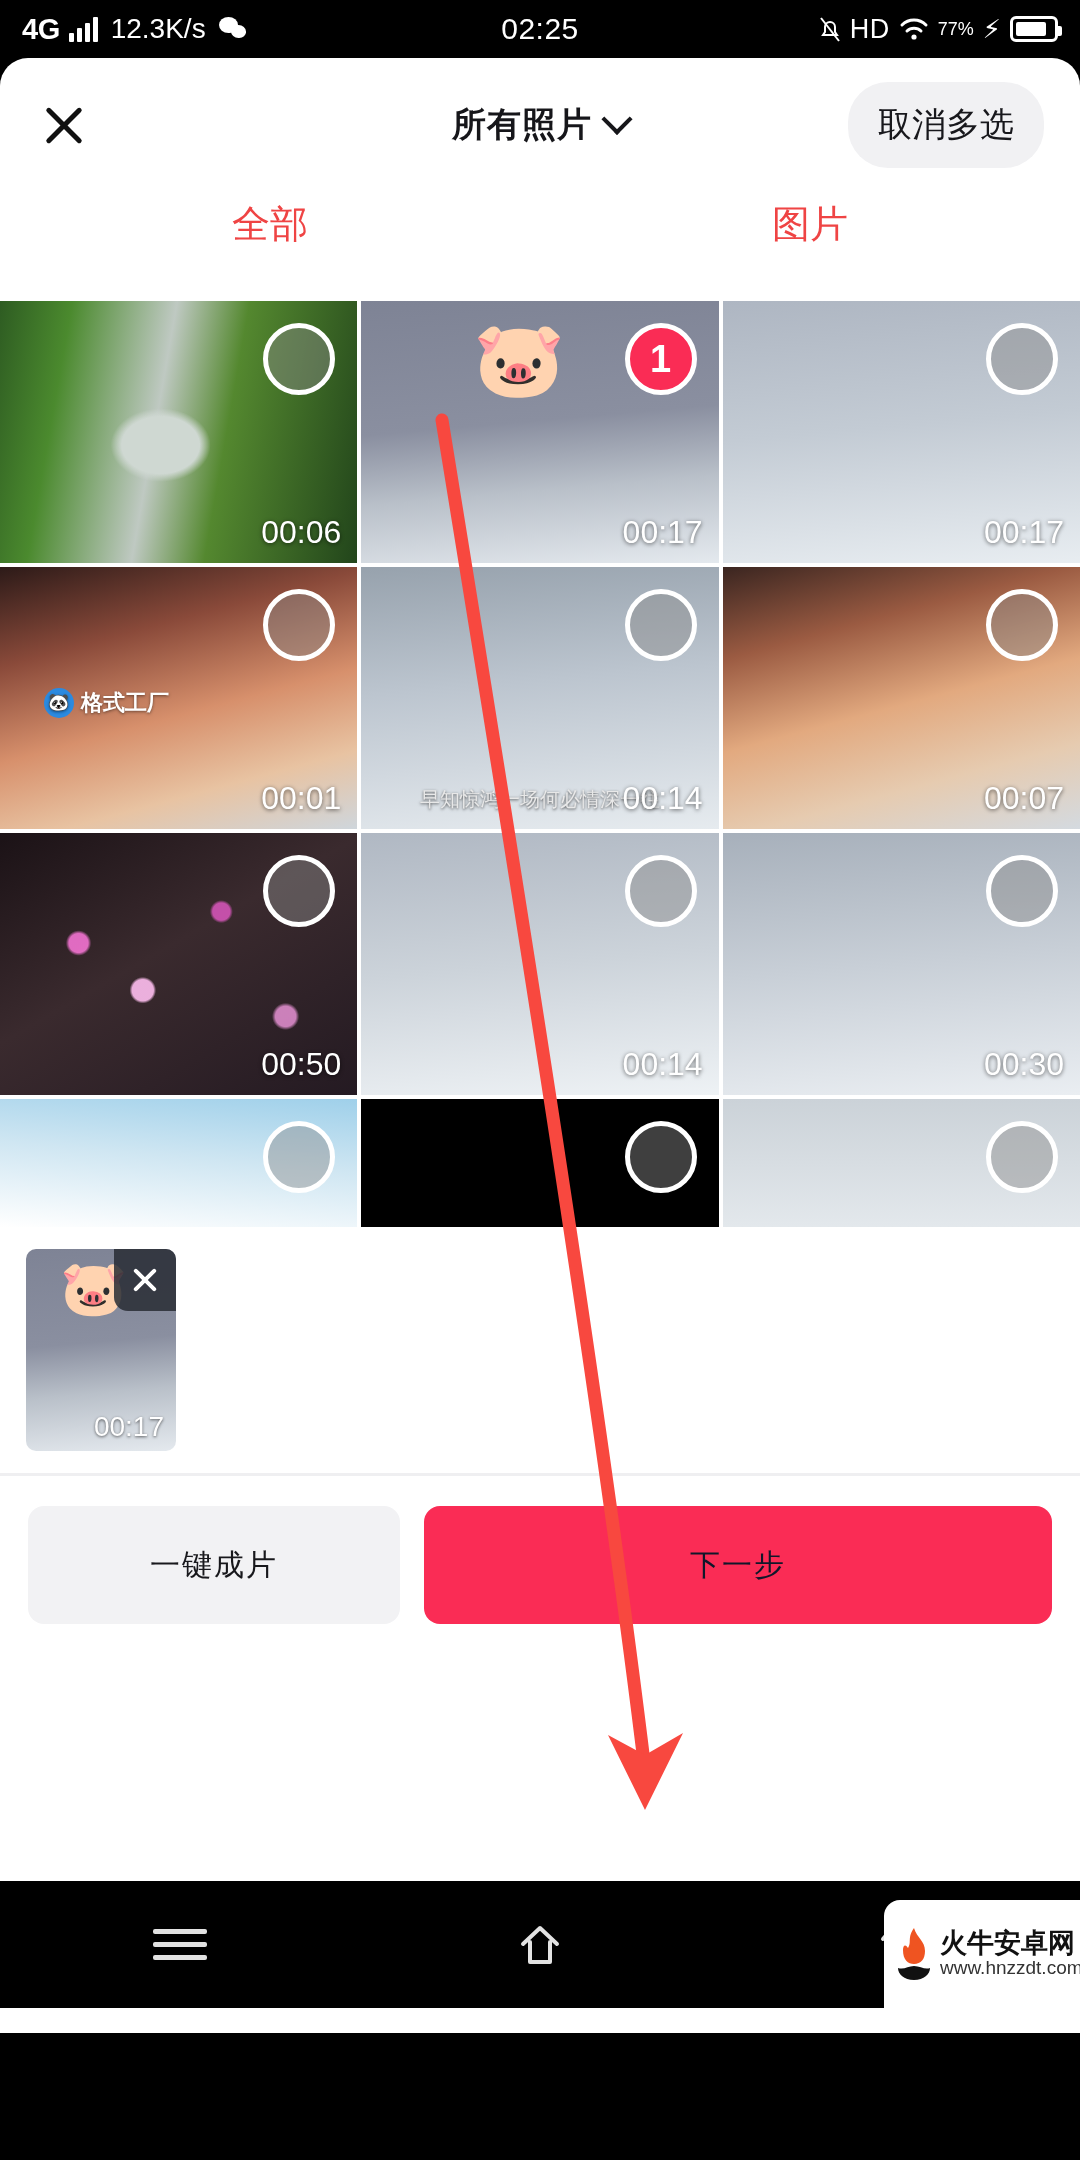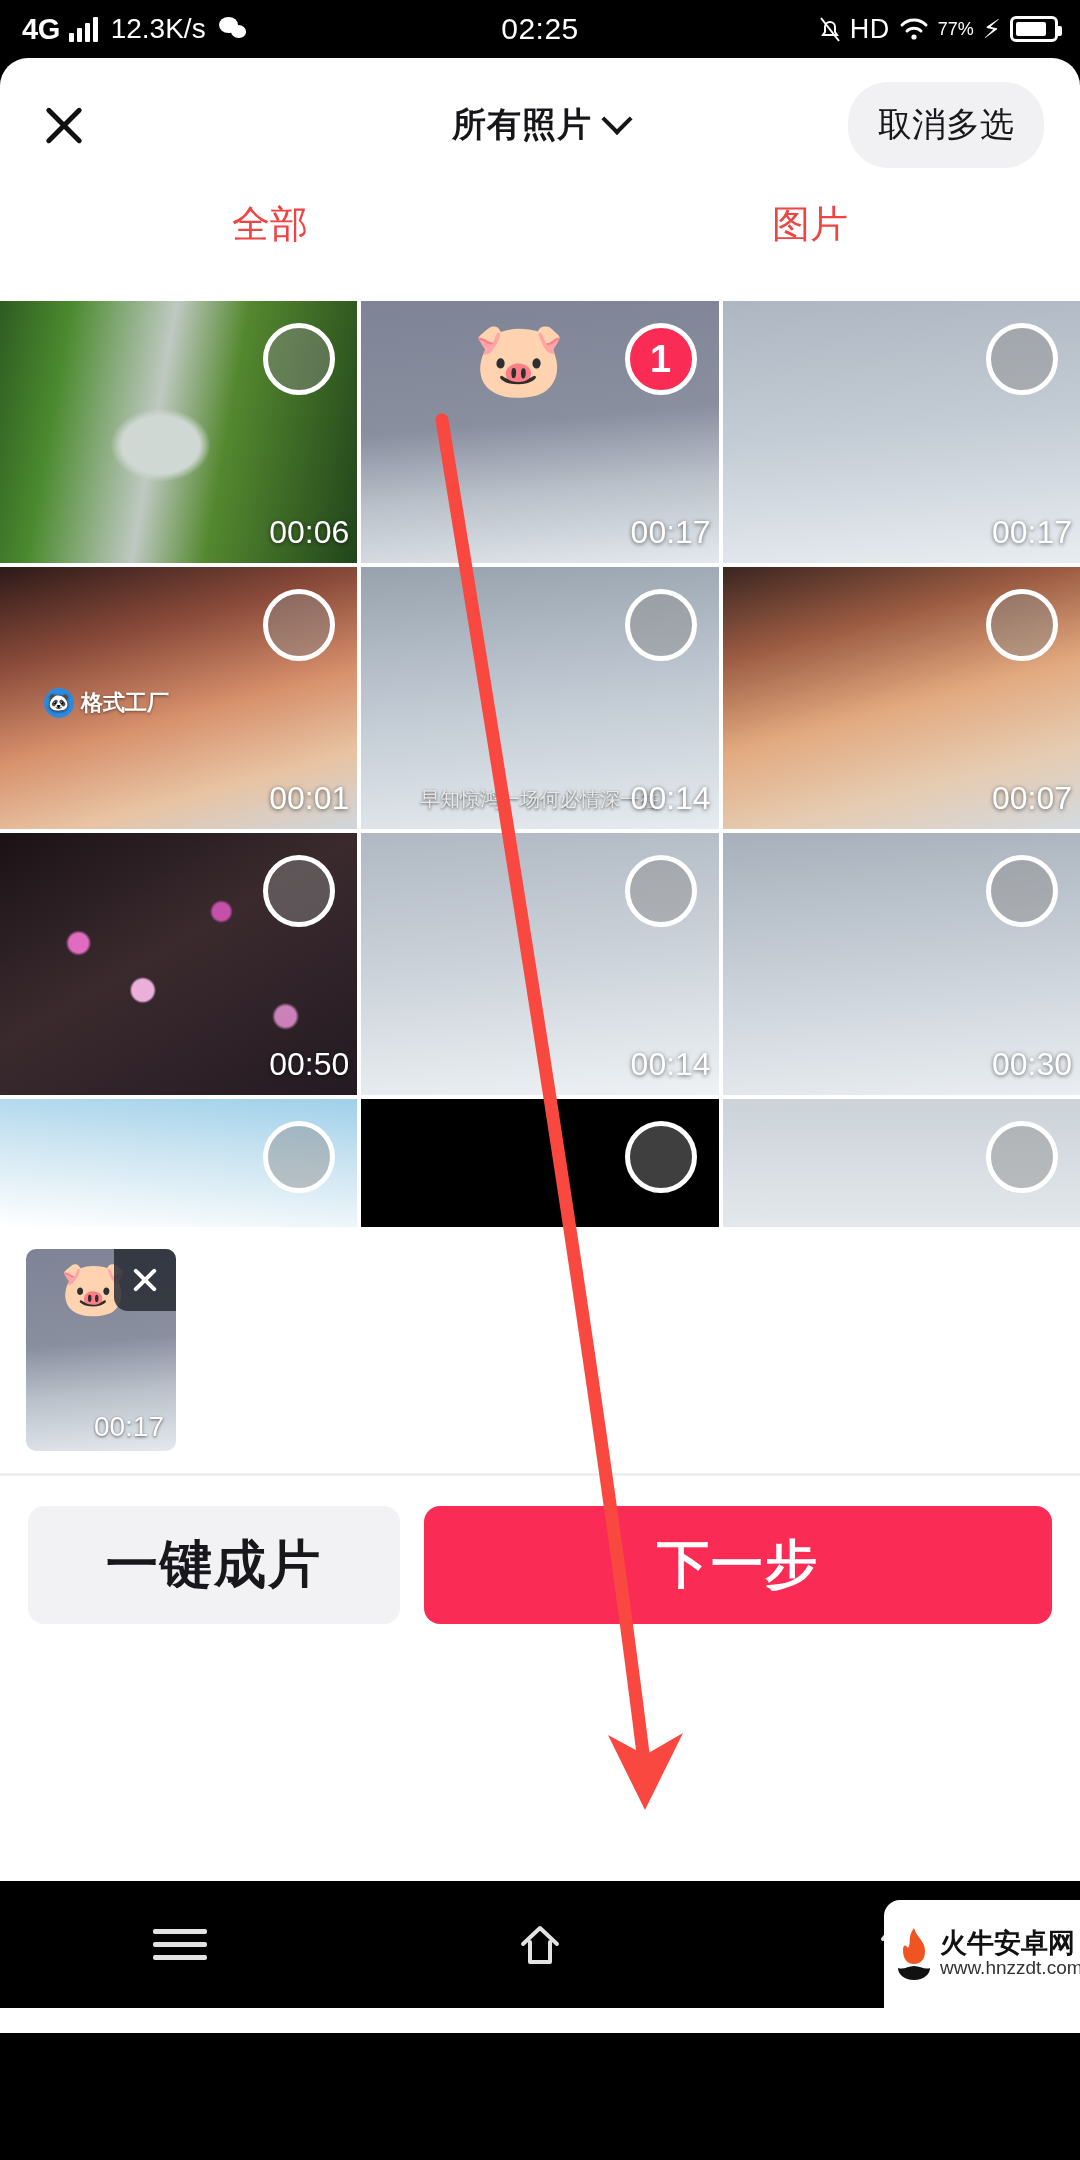--- a/index.html
+++ b/index.html
@@ -106,21 +106,21 @@
     position:absolute; top: 22px; right: 22px; width: 72px; height: 72px;
     border-radius: 50%; border: 5px solid #fff; background: rgba(140,140,140,.45);
     cursor:pointer; z-index:3;
   }
   .sel-circle.on {
     background: #fa2c55; border-color:#fff;
     display:flex; align-items:center; justify-content:center;
     color:#fff; font-size: 38px; font-weight:700;
   }
   .dur {
-    position:absolute; right: 8px; bottom: 12px; color:#fff;
+    position:absolute; right: 16px; bottom: 12px; color:#fff;
     font-size: 32px; font-weight:500; z-index:3;
     text-shadow: 0 1px 4px rgba(0,0,0,.6);
   }
   .wm {
     position:absolute; left: 44px; top: 46%; z-index:3;
     display:flex; align-items:center; gap:7px;
     color:#fff; font-size:22px; font-weight:700;
     text-shadow:0 1px 3px rgba(0,0,0,.5);
   }
   .wm .gg { width:30px;height:30px;border-radius:50%;background:#2b8ae0;
@@ -179,24 +179,24 @@
                text-shadow:0 1px 3px rgba(0,0,0,.6);}
   .strip-pig { position:absolute; left:34px; top:8px; font-size:54px; z-index:3;}
 
   .divider { height: 3px; background:#efeff1; }
 
   
   .actions { display:flex; gap: 24px; padding: 30px 28px 36px; }
   .btn {
     flex:1; height: 118px; border-radius: 16px;
     display:flex; align-items:center; justify-content:center;
-    font-size: 52px; font-weight:700; cursor:pointer; letter-spacing:2px;
+    font-size: 30px; font-weight:400; cursor:pointer; letter-spacing:2px;
   }
   .btn.secondary { background:#f2f2f4; color:#18181c; flex: 0 0 372px; }
-  .btn.primary { background:#fa2c55; color:#ffffff; }
+  .btn.primary { background:#fa2c55; color:#0f172a; }
 
   
   .navbar {
     position:absolute; bottom:0; left:0; width:1080px; height:127px;
     background:#000; display:flex; align-items:center; justify-content:space-around;
   }
   .nav-ic { width: 64px; height: 64px; display:flex; align-items:center;
             justify-content:center; cursor:pointer; }
   .hamb { width:54px; }
   .hamb i { display:block; height:5px; background:#e2e2e2; border-radius:2px; margin:8px 0;}

